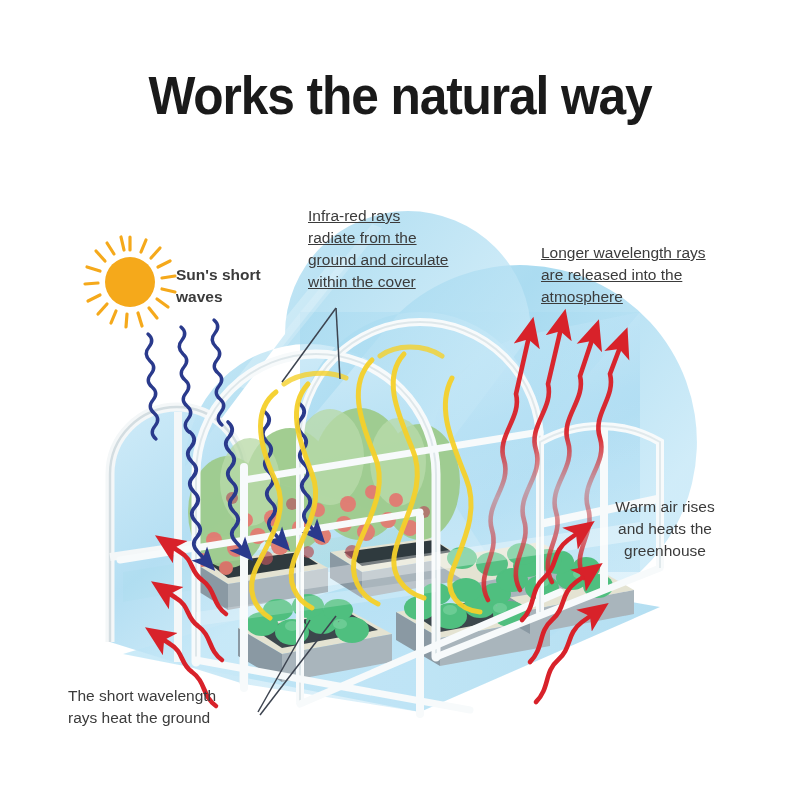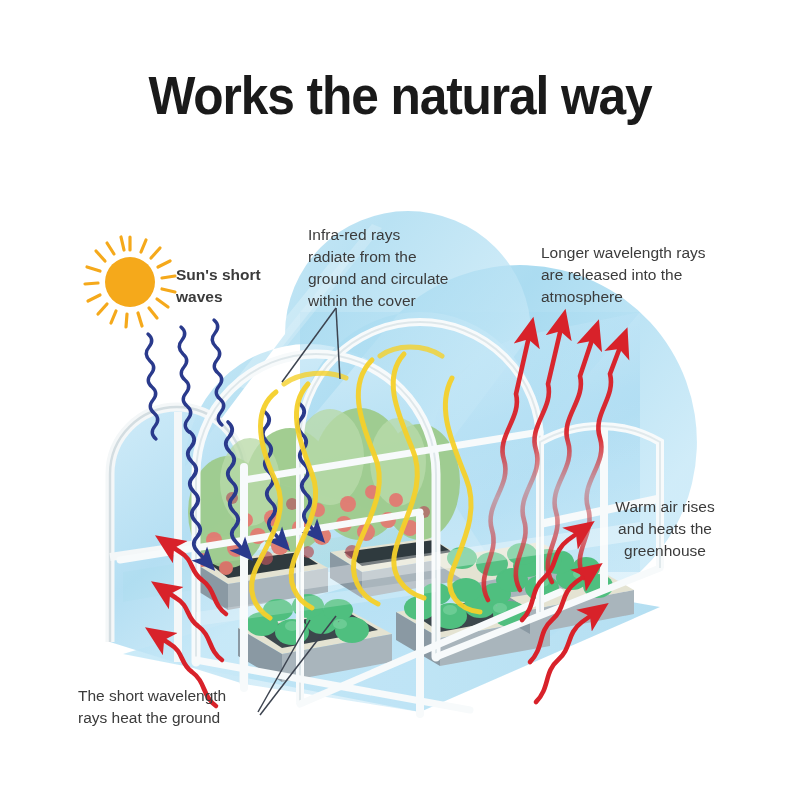--- a/index.html
+++ b/index.html
@@ -23,24 +23,24 @@
 
   .callout{
     position:absolute;
     color:#3b3b3b;
     font-size:15.5px;
     line-height:1.42;
     font-family:"Liberation Sans","DejaVu Sans",sans-serif;
     white-space:pre-line;
   }
   #lbl-sun{left:176px;top:252px;width:130px;font-weight:bold;}
-  #lbl-infrared{left:308px;top:212px;width:150px;}
-  #lbl-longer{left:541px;top:230px;width:210px;}
+  #lbl-infrared{left:308px;top:193px;width:150px;text-decoration:underline;}
+  #lbl-longer{left:541px;top:230px;width:210px;text-decoration:underline;}
   #lbl-warm{left:590px;top:484px;width:150px;text-align:center;}
-  #lbl-short{left:78px;top:673px;width:230px;}
+  #lbl-short{left:68px;top:673px;width:230px;}
 
   #scene{position:absolute;left:0;top:0;width:800px;height:800px;}
 </style>
 </head>
 <body>
 
 <div id="page">
 
   <div id="title">Works the natural way</div>
 

